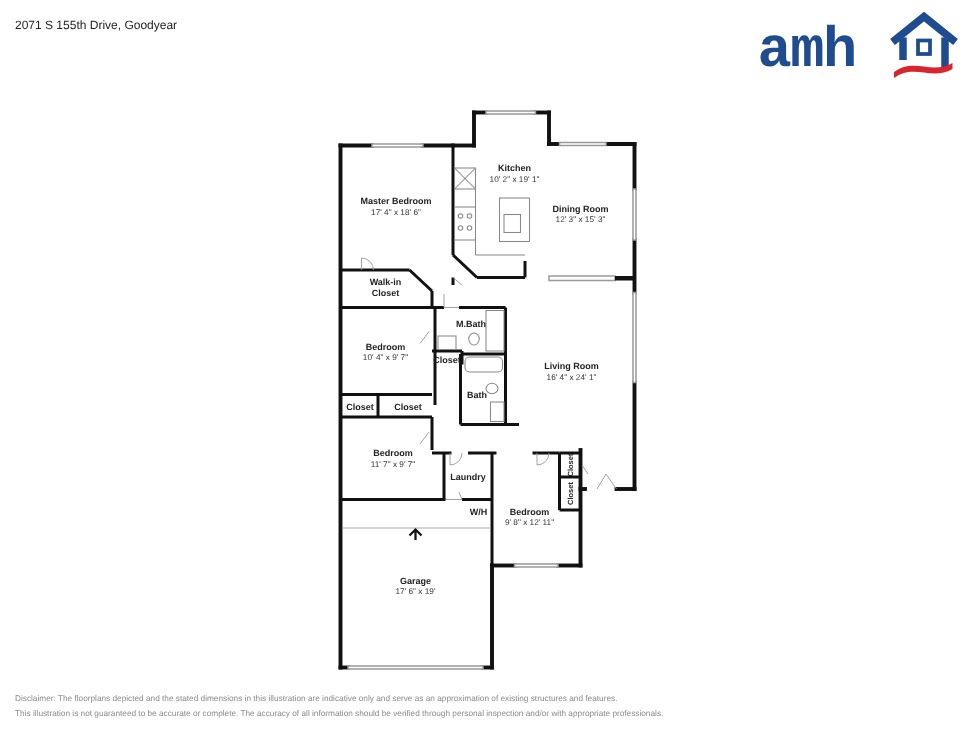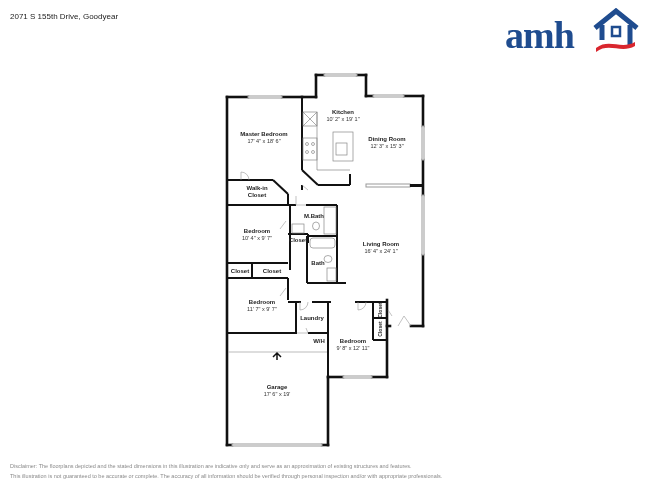--- a/index.html
+++ b/index.html
@@ -1,19 +1,19 @@
 <!DOCTYPE html>
 <html><head>
   <meta charset="utf-8">
   <style>
     html, body { margin: 0; padding: 0; background: #ffffff; }
     body { width: 650px; height: 488px; position: relative; overflow: hidden; font-family: "Liberation Sans", sans-serif; }
     .header { position: absolute; left: 10px; top: 10px; font-size: 8px; color: #222; line-height: 13px; }
     .logo { position: absolute; left: 505px; top: 8px; width: 140px; height: 50px; }
-    .logo-text { position: absolute; left: 0; top: 8px; font-family: Liberation Serif, serif; font-weight: bold; font-size: 38px; color: #1f4c8f; letter-spacing: -1px; line-height: 38px; }
+    .logo-text { position: absolute; left: 0; top: 8px; font-family: Liberation Mono, monospace; font-weight: bold; font-size: 38px; color: #1f4c8f; letter-spacing: -1px; line-height: 38px; }
     .plan { position: absolute; left: 0; top: 0; width: 650px; height: 488px; }
     .room-label { font-family: "Liberation Sans", sans-serif; font-size: 6px; font-weight: bold; fill: #222; }
     .room-dim { font-family: "Liberation Sans", sans-serif; font-size: 5.5px; fill: #333; }
     .disclaimer { position: absolute; left: 10px; top: 461px; font-size: 5.5px; color: #8a8a8a; line-height: 10px; }
   </style>
 </head>
 <body>
 
 <div class="header">
   <div>2071 S 155th Drive, Goodyear</div>

